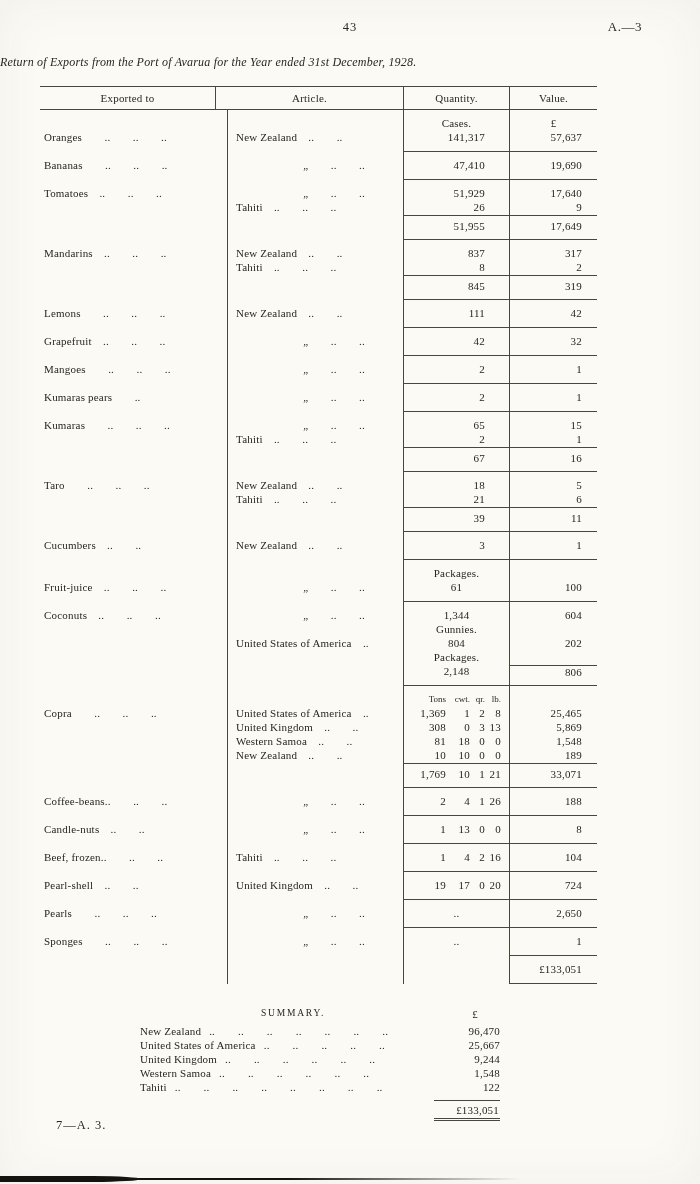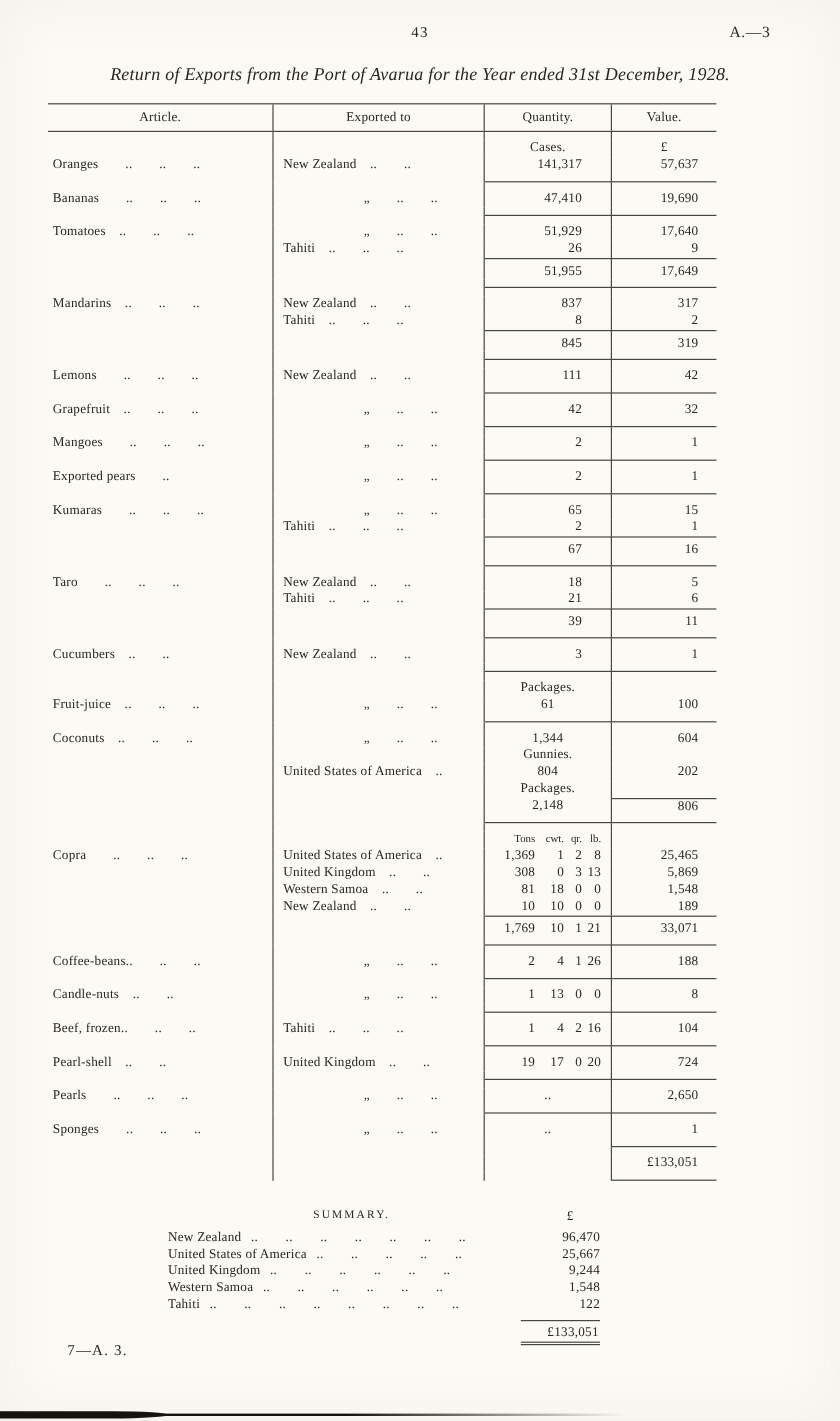--- a/index.html
+++ b/index.html
@@ -10,22 +10,22 @@
   *{margin:0;padding:0;box-sizing:border-box;}
   html,body{width:700px;}
   body{background:#e8e6e0;font-family:"Liberation Serif","DejaVu Serif",serif;}
   .page{position:relative;width:700px;height:1184px;background:var(--paper);color:var(--ink);
         overflow:hidden;box-shadow:inset 0 0 50px rgba(60,50,30,0.05);}
 
   
   .pagehead{position:absolute;top:20px;left:0;width:100%;height:18px;font-size:12.5px;}
   .pagenum{position:absolute;left:0;right:0;text-align:center;letter-spacing:1px;}
   .docref{position:absolute;right:58px;top:-1px;font-size:13px;letter-spacing:0.5px;}
-  .title{position:absolute;top:55px;left:0;width:100%;text-align:center;
-         font-style:italic;font-size:15px;letter-spacing:0.2px;}
+  .title{position:absolute;top:55px;left:0;width:100%;text-align:left;
+         font-style:italic;font-size:12px;letter-spacing:0.2px;}
 
   
   .table{position:absolute;left:40px;top:86px;width:557px;font-size:11px;letter-spacing:0.2px;}
   .thead{display:flex;border-top:1px solid var(--rule);border-bottom:1px solid var(--rule);height:24px;}
   .th{line-height:23px;text-align:center;}
   .c{overflow:hidden;white-space:nowrap;}
   .c1{width:188px;border-right:1px solid var(--rule);}
   .c2{width:176px;border-right:1px solid var(--rule);}
   .c3{width:106px;border-right:1px solid var(--rule);}
   .c4{width:87px;}
@@ -75,22 +75,22 @@
 
   <div class="pagehead">
     <span class="pagenum">43</span>
     <span class="docref">A.—3</span>
   </div>
 
   <div class="title">Return of Exports from the Port of Avarua for the Year ended 31st December, 1928.</div>
 
   <div class="table">
     <div class="thead">
+      <div class="c c2 th">Exported to</div>
       <div class="c c1 th">Article.</div>
-      <div class="c c2 th">Exported to</div>
       <div class="c c3 th">Quantity.</div>
       <div class="c c4 th">Value.</div>
     </div>
     <div id="tbody">
         <div class="ln pad">
           <div class="c c1"></div>
           <div class="c c2"></div>
           <div class="c c3"></div>
           <div class="c c4"></div>
         </div>
@@ -244,21 +244,21 @@
           <div class="c c3"></div>
           <div class="c c4"></div>
         </div>
         <div class="ln pad">
           <div class="c c1"></div>
           <div class="c c2"></div>
           <div class="c c3"></div>
           <div class="c c4"></div>
         </div>
         <div class="ln">
-          <div class="c c1 art">Exported pears  ..</div>
+          <div class="c c1 art">Kumaras pears  ..</div>
           <div class="c c2 dest">      „  ..  ..</div>
           <div class="c c3 qnum">2</div>
           <div class="c c4 vnum">1</div>
         </div>
         <div class="ln pad end">
           <div class="c c1"></div>
           <div class="c c2"></div>
           <div class="c c3"></div>
           <div class="c c4"></div>
         </div>

